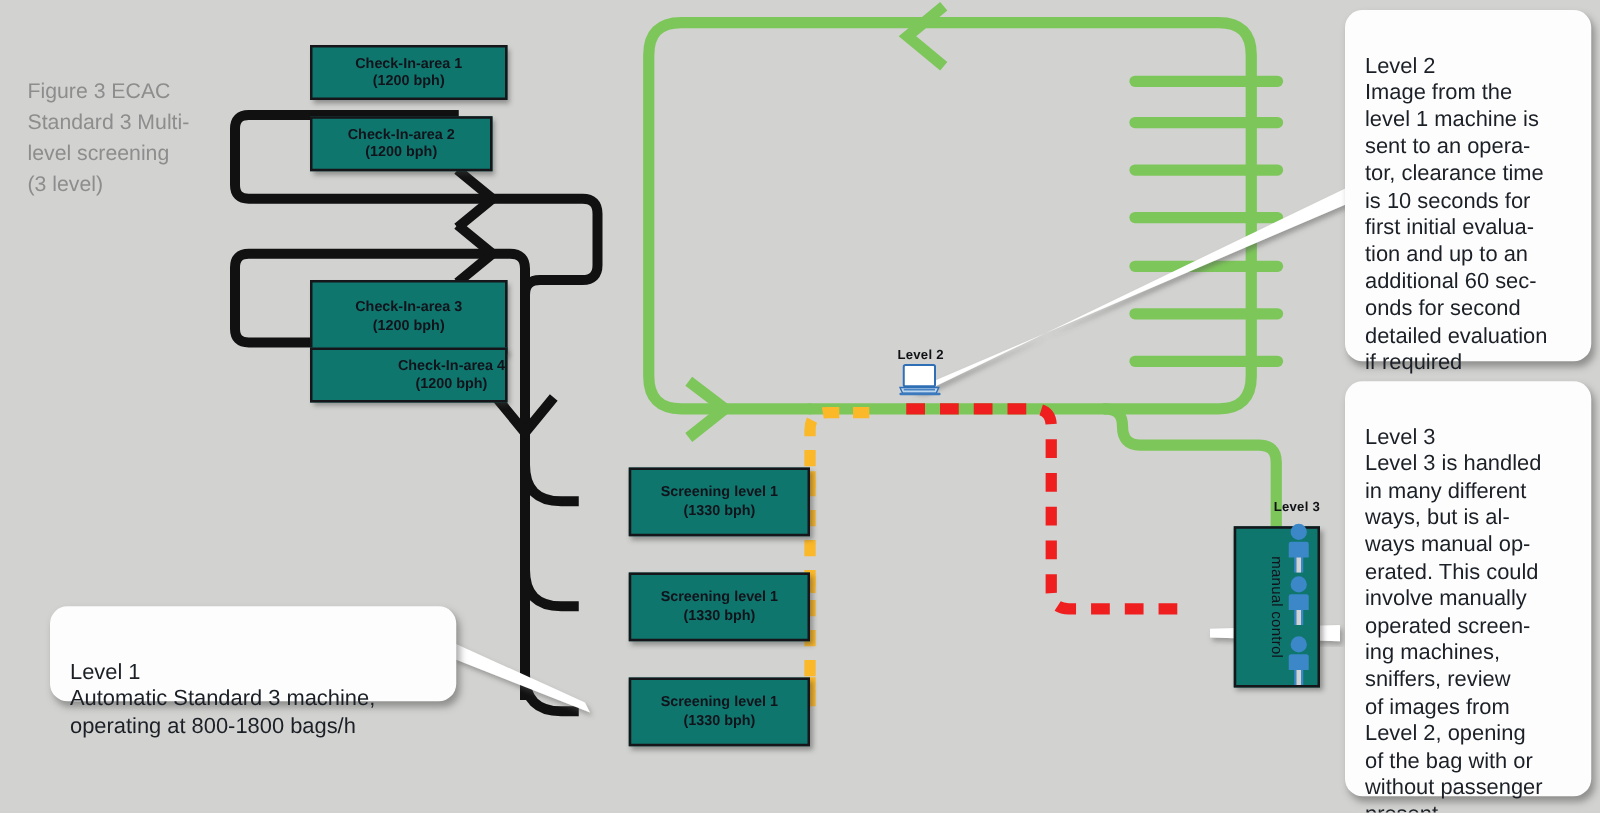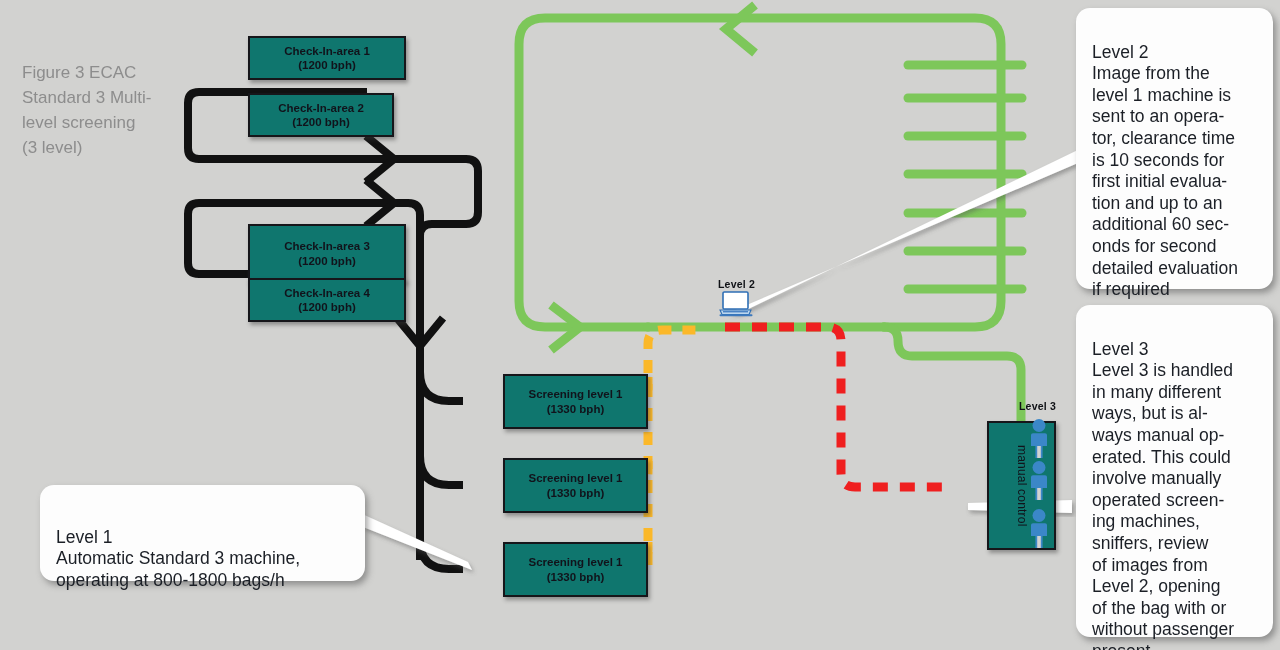--- a/index.html
+++ b/index.html
@@ -151,21 +151,21 @@
 (1200 bph)</span>
   </div>
   <div class="proc-box" style="left:207px;top:93px;width:146px;height:44px;">
     <span>Check-In-area 2
 (1200 bph)</span>
   </div>
   <div class="proc-box" style="left:207px;top:224px;width:158px;height:59px;">
     <span>Check-In-area 3
 (1200 bph)</span>
   </div>
-  <div class="proc-box" style="left:207px;top:278px;width:158px;height:44px;">
+  <div class="proc-box" style="left:207px;top:278px;width:158px;height:44px;justify-content:flex-end;">
     <span>Check-In-area 4
 (1200 bph)</span>
   </div>
 
   <div class="proc-box" style="left:462px;top:374px;width:145px;height:55px;">
     <span>Screening level 1
 (1330 bph)</span>
   </div>
   <div class="proc-box" style="left:462px;top:458px;width:145px;height:55px;">
     <span>Screening level 1
@@ -233,19 +233,19 @@
 operated screen-
 ing machines,
 sniffers, review
 of images from
 Level 2, opening
 of the bag with or
 without passenger
 present</span>
   </div>
 
-  <div class="callout" style="left:40px;top:485px;width:325px;height:96px;padding-top:20px;">
+  <div class="callout" style="left:40px;top:485px;width:325px;height:76px;padding-top:20px;">
     <span>Level 1
 Automatic Standard 3 machine,
 operating at 800-1800 bags/h</span>
   </div>
 
 </div>
 
 </body></html>

